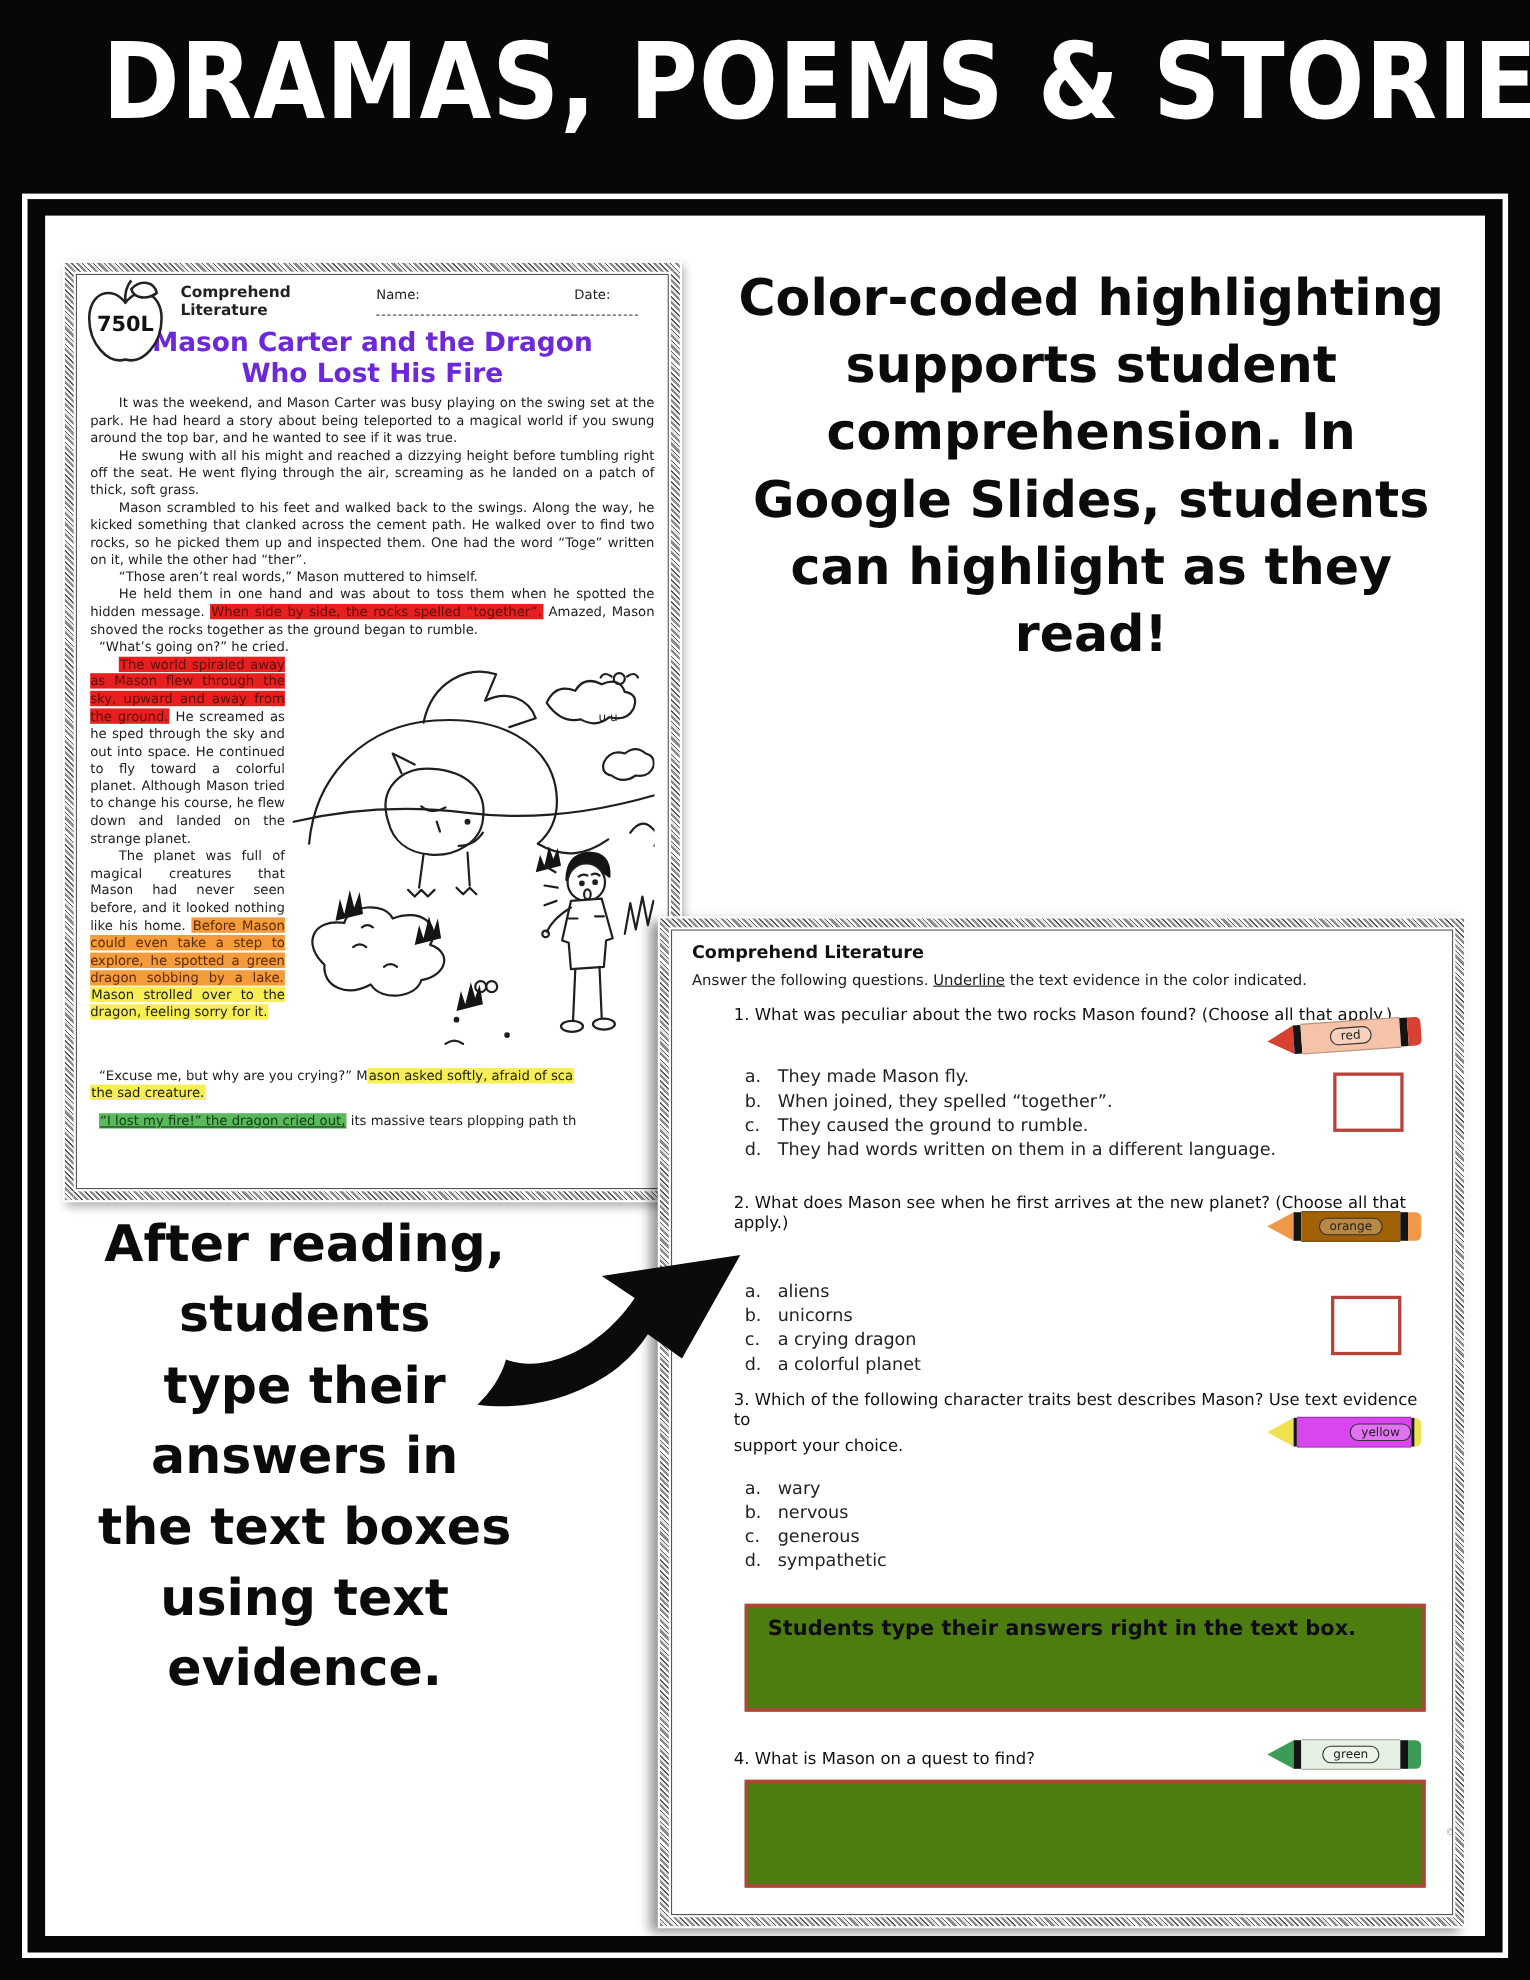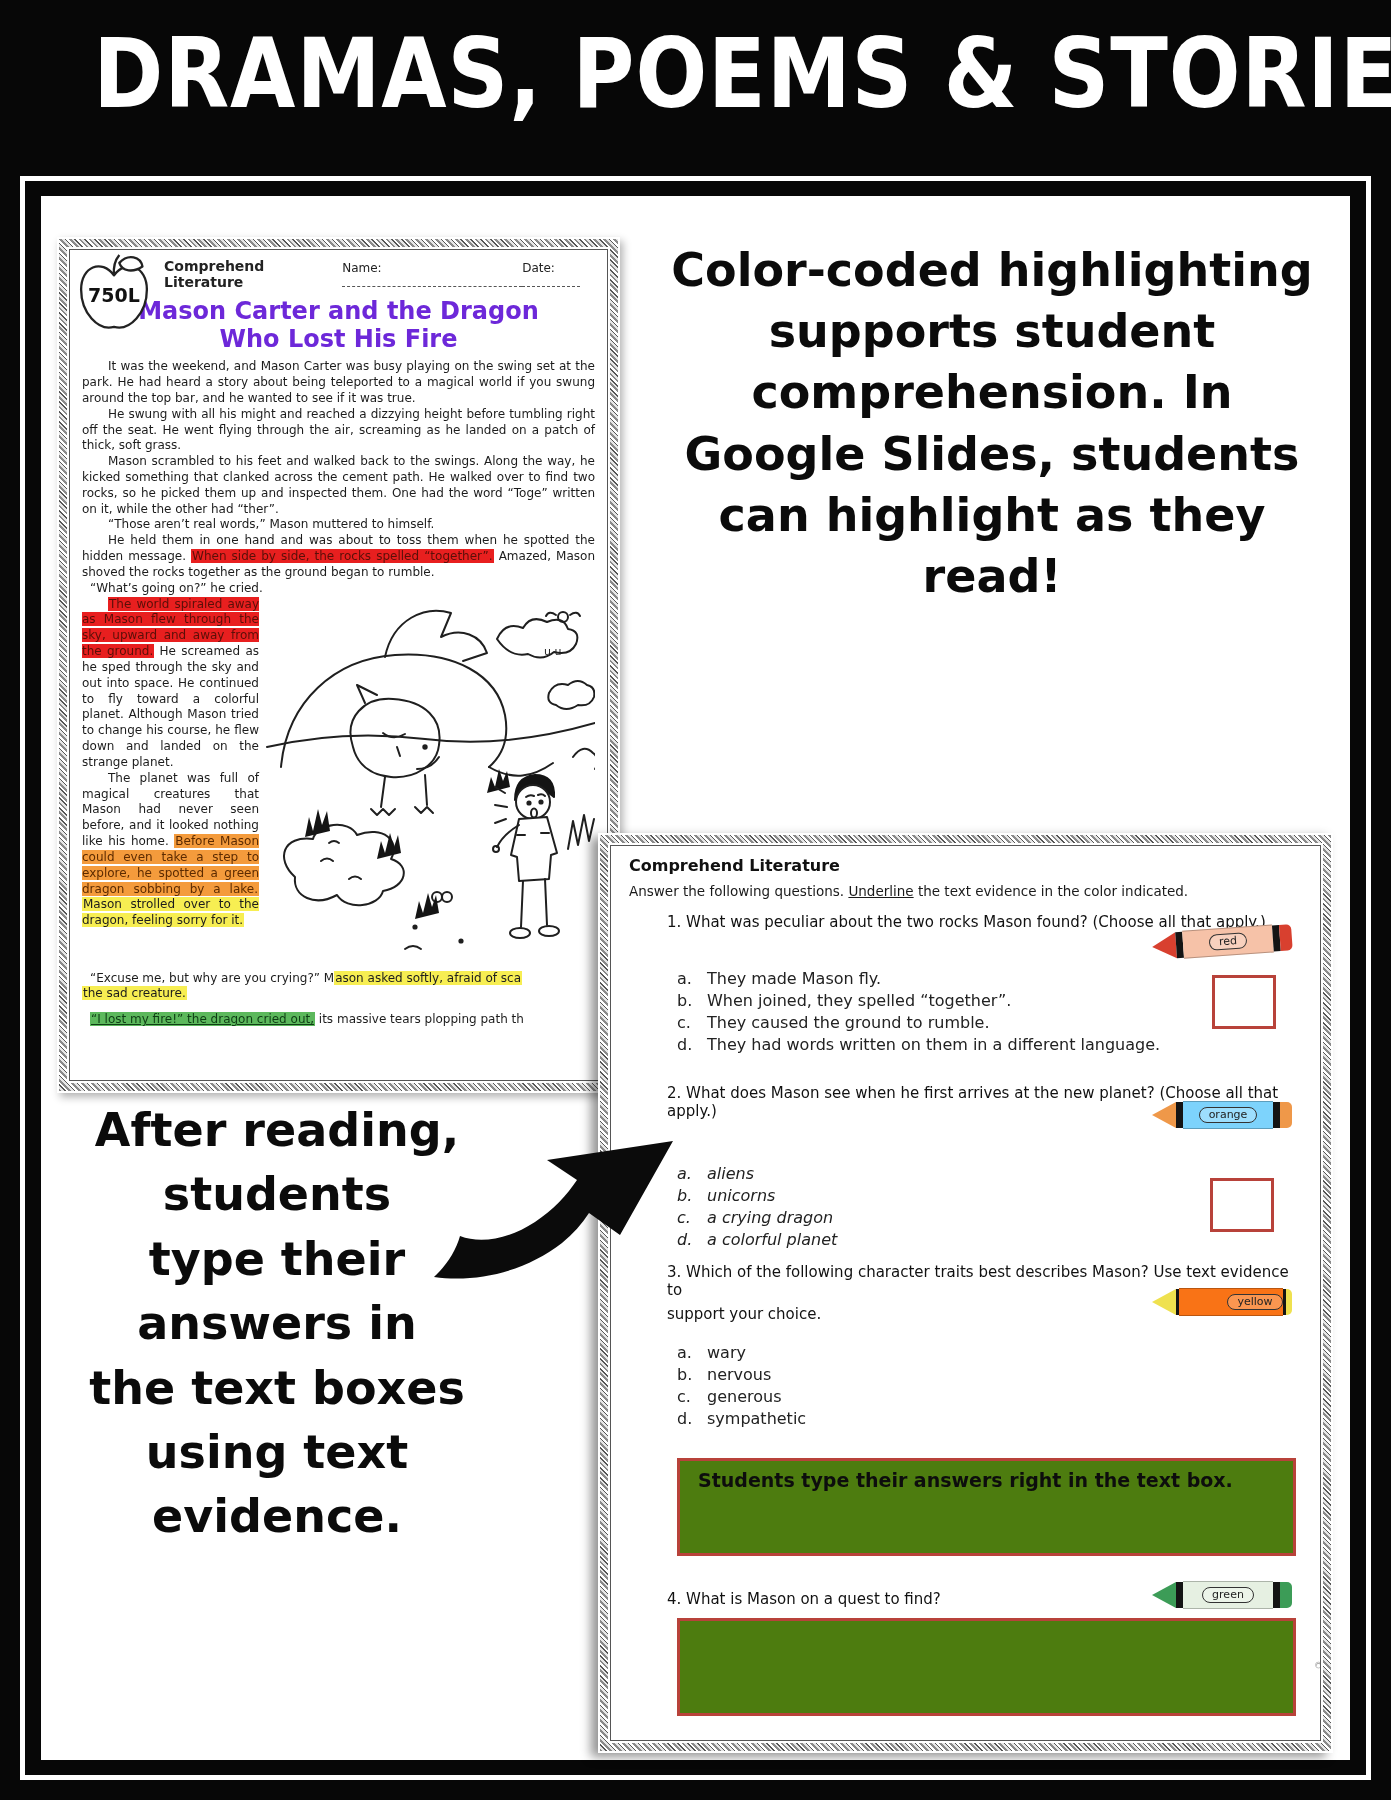--- a/index.html
+++ b/index.html
@@ -54,21 +54,21 @@
   .ws2-instructions{font-size:13.5px;margin-top:8px;color:#1a1a1a;}
   .ws2-instructions .u{text-decoration:underline;}
   .questions{margin-top:14px;position:relative;margin-left:38px;}
   .question{position:relative;}
   .q-text{font-size:15px;color:#111;}
   .q-text2{margin-top:6px;}
   .choices{margin:0 0 0 10px;display:flex;flex-direction:column;gap:3px;}
   .choice{font-size:16px;color:#222;display:flex;}
   .letter{width:30px;flex:none;}
   .q1{margin-top:12px;}  .q1 .choices{margin-top:38px;}
-  .q2{margin-top:30px;}  .q2 .choices{margin-top:44px;font-style:italic;}
+  .q2{margin-top:30px;}  .q2 .choices{margin-top:44px;}
   .q3{margin-top:14px;}  .q3 .choices{margin-top:20px;}
   .q4{margin-top:34px;}
   .answer-box{position:absolute;width:58px;height:48px;border:3px solid var(--box-red,#b8423a);background:#fff;}
   .q1 .answer-box{top:62px;right:26px;}
   .q2 .answer-box{top:94px;right:28px;}
   .big-box{border:3px solid var(--box-red,#b8423a);margin:10px 6px 0 10px;height:92px;background:#4d7c0f;}
   .big-box.typed{margin-top:30px;}
   .typed-text{font-weight:bold;font-size:19px;padding:8px 6px 0 18px;color:#0d0d0d;}
   .crayon{position:absolute;display:flex;align-items:center;height:26px;width:140px;}
   .q1 .crayon{top:16px;right:10px;transform:rotate(-4deg);}
@@ -252,21 +252,21 @@
                   <span class="letter">d.</span>
                   <span>They had words written on them in a different language.</span>
                 </div>
               </div>
             </div>
             <div class="question q2">
               <div class="q-text">2. What does Mason see when he first arrives at the new planet? (Choose all that apply.)</div>
               <div class="crayon">
                 <div class="tip" style="border-right-color: rgb(239, 152, 73);"></div>
                 <div class="band"></div>
-                <div class="cbody" style="background: #7dd3fc;">
+                <div class="cbody" style="background: #a16207;">
                   <span class="clabel">orange</span>
                 </div>
                 <div class="band"></div>
                 <div class="cap" style="background: rgb(239, 152, 73);"></div>
               </div>
               <div class="answer-box"></div>
               <div class="choices">
                 <div class="choice">
                   <span class="letter">a.</span>
                   <span>aliens</span>
@@ -284,21 +284,21 @@
                   <span>a colorful planet</span>
                 </div>
               </div>
             </div>
             <div class="question q3">
               <div class="q-text">3. Which of the following character traits best describes Mason? Use text evidence to</div>
               <div class="q-text q-text2">support your choice.</div>
               <div class="crayon">
                 <div class="tip" style="border-right-color: rgb(239, 225, 79);"></div>
                 <div class="band"></div>
-                <div class="cbody" style="background: #f97316; padding-left: 48px;">
+                <div class="cbody" style="background: #d946ef; padding-left: 48px;">
                   <span class="clabel">yellow</span>
                 </div>
                 <div class="band"></div>
                 <div class="cap" style="background: rgb(239, 225, 79);"></div>
               </div>
               <div class="choices">
                 <div class="choice">
                   <span class="letter">a.</span>
                   <span>wary</span>
                 </div>

